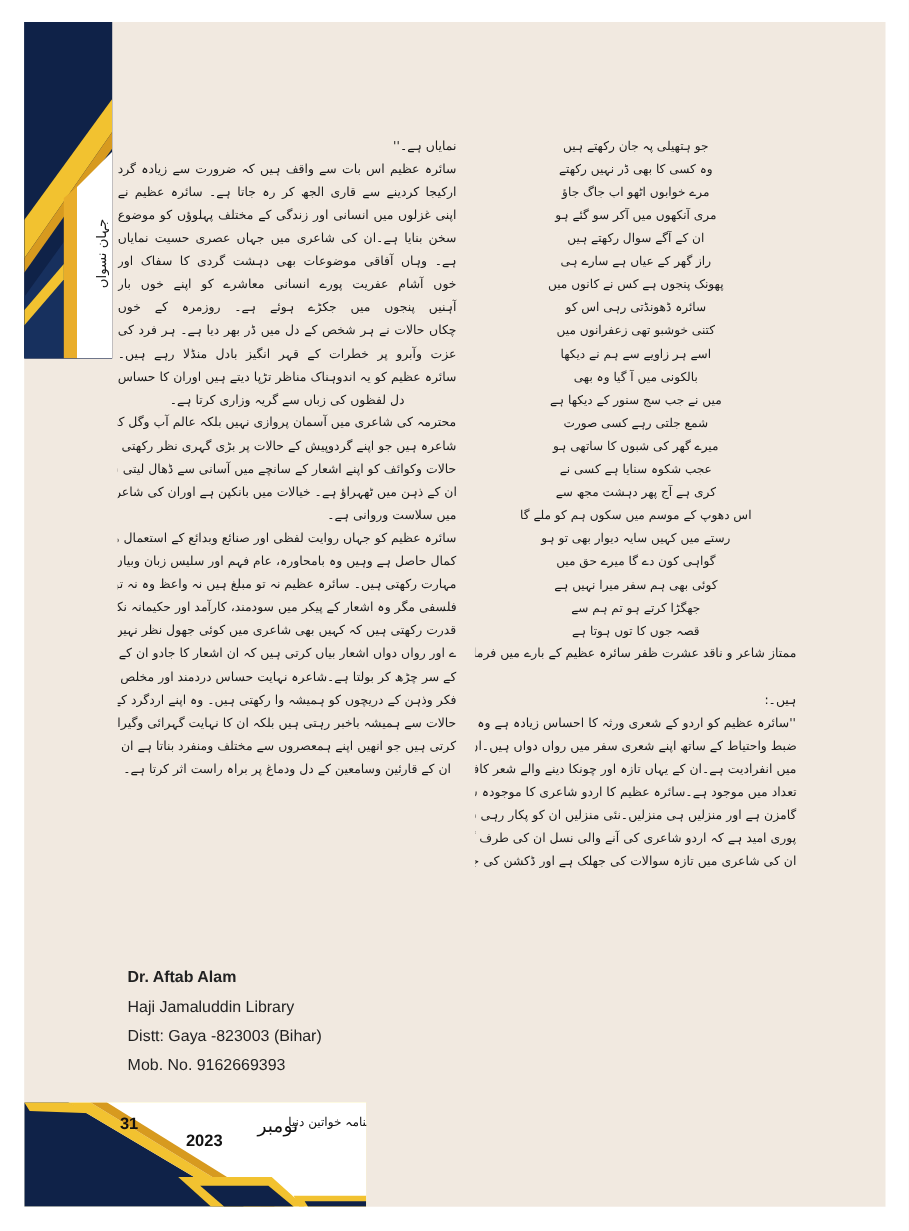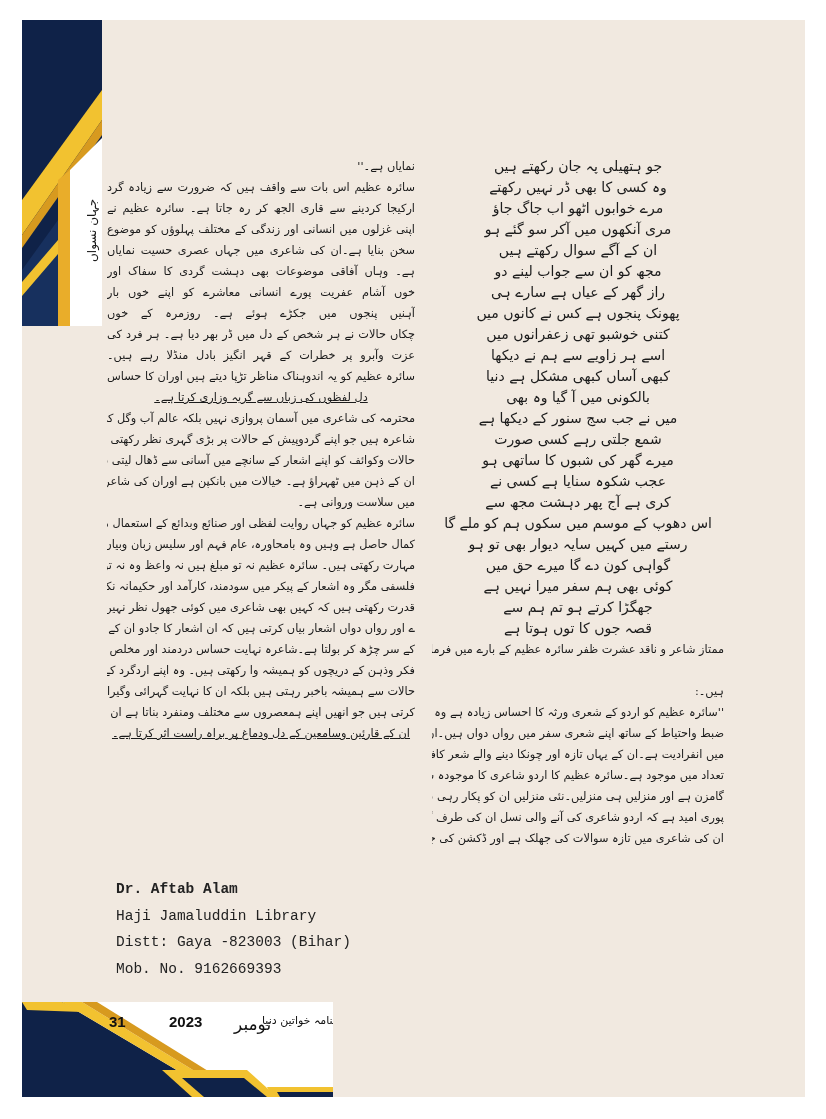--- a/index.html
+++ b/index.html
@@ -3,36 +3,36 @@
 <meta charset="utf-8">
 <style>
   html,body{margin:0;padding:0;background:#ffffff;}
   body{width:826px;height:1119px;position:relative;overflow:hidden;font-family:"DejaVu Sans",sans-serif;}
   .page{position:absolute;left:22px;top:20px;width:783px;height:1077px;background:#f1e9e0;}
   .left-strip{position:absolute;left:22px;top:20px;width:80px;height:306px;overflow:hidden;background:#0f2248;}
   .left-strip svg{position:absolute;left:0;top:0;}
   .strip-label{position:absolute;left:60px;top:170px;width:20px;height:80px;background:transparent;
     writing-mode:vertical-rl;transform:rotate(180deg);font-size:12px;color:#1a1a1a;direction:rtl;
     font-family:"DejaVu Sans",sans-serif;display:flex;align-items:center;justify-content:center;}
-  .col{position:absolute;direction:rtl;color:#1b1b1b;font-family:"DejaVu Sans",sans-serif;margin-top:34px;}
+  .col{position:absolute;direction:rtl;color:#1b1b1b;font-family:"DejaVu Sans",sans-serif;}
   .col-left{left:107px;top:122px;width:308px;}
   .col-right{left:432px;top:122px;width:292px;}
   .line{font-size:11.3px;line-height:21px;height:21px;white-space:nowrap;overflow:hidden;text-align:justify;text-align-last:justify;}
   .line.start{ text-align:right;text-align-last:right;}
-  .line.center{text-align:center;text-align-last:center;text-decoration:underline;}
-  .poem .line{text-align:center;text-align-last:center;font-size:14px;}
+  .line.center{text-align:center;text-align-last:center;}
+  .poem .line{text-align:center;text-align-last:center;font-size:11px;}
   .col-right .prose .line{text-align:justify;text-align-last:justify;}
   .col-right .prose .line.start{text-align:center;text-align-last:right;}
   .signature{position:absolute;left:116px;top:876px;direction:ltr;font-family:"Liberation Sans",sans-serif;color:#222;}
-  .signature div{font-size:14.5px;line-height:26.7px;height:26.7px;white-space:nowrap;font-family:Liberation Mono, monospace;}
+  .signature div{font-size:14.5px;line-height:26.7px;height:26.7px;white-space:nowrap;}
   .signature .name{font-weight:bold;}
   .footer{position:absolute;left:22px;top:1002px;width:311px;height:95px;background:#fef9c3;overflow:hidden;}
   .footer svg{position:absolute;left:0;top:0;}
   .footer-page{position:absolute;left:87px;top:11px;font-family:"Liberation Sans",sans-serif;font-weight:bold;font-size:15px;color:#111;}
-  .footer-year{position:absolute;left:147px;top:11px;font-family:"Liberation Sans",sans-serif;font-weight:bold;font-size:15px;color:#111;}
+  .footer-year{position:absolute;left:147px;top:27px;font-family:"Liberation Sans",sans-serif;font-weight:bold;font-size:15px;color:#111;}
   .footer-month{position:absolute;left:212px;top:12px;font-size:17px;color:#111;direction:rtl;}
   .footer-mag{position:absolute;left:240px;top:12px;font-size:11px;color:#111;direction:rtl;white-space:nowrap;}
 </style>
 </head>
 <body>
 
 <div class="page"></div>
 
 <div class="left-strip">
   <svg width="80" height="306" viewBox="0 0 80 306">
@@ -78,26 +78,25 @@
     <div class="line center">ان کے قارئین وسامعین کے دل ودماغ پر براہ راست اثر کرتا ہے۔</div>
   </div>
 
 <div class="col col-right">
   <div class="poem" id="poem">
       <div class="line">جو ہتھیلی پہ جان رکھتے ہیں</div>
       <div class="line">وہ کسی کا بھی ڈر نہیں رکھتے</div>
       <div class="line">مرے خوابوں اٹھو اب جاگ جاؤ</div>
       <div class="line">مری آنکھوں میں آکر سو گئے ہو</div>
       <div class="line">ان کے آگے سوال رکھتے ہیں</div>
-      <div class="line">مجھ کو ان سے جواب لینے دو</div>
       <div class="line">راز گھر کے عیاں ہے سارے ہی</div>
       <div class="line">پھونک پنجوں ہے کس نے کانوں میں</div>
+      <div class="line">سائرہ ڈھونڈتی رہی اس کو</div>
       <div class="line">کتنی خوشبو تھی زعفرانوں میں</div>
       <div class="line">اسے ہر زاویے سے ہم نے دیکھا</div>
-      <div class="line">کبھی آساں کبھی مشکل ہے دنیا</div>
       <div class="line">بالکونی میں آ گیا وہ بھی</div>
       <div class="line">میں نے جب سج سنور کے دیکھا ہے</div>
       <div class="line">شمع جلتی رہے کسی صورت</div>
       <div class="line">میرے گھر کی شبوں کا ساتھی ہو</div>
       <div class="line">عجب شکوہ سنایا ہے کسی نے</div>
       <div class="line">کری ہے آج پھر دہشت مجھ سے</div>
       <div class="line">اس دھوپ کے موسم میں سکوں ہم کو ملے گا</div>
       <div class="line">رستے میں کہیں سایہ دیوار بھی تو ہو</div>
       <div class="line">گواہی کون دے گا میرے حق میں</div>
       <div class="line">کوئی بھی ہم سفر میرا نہیں ہے</div>

